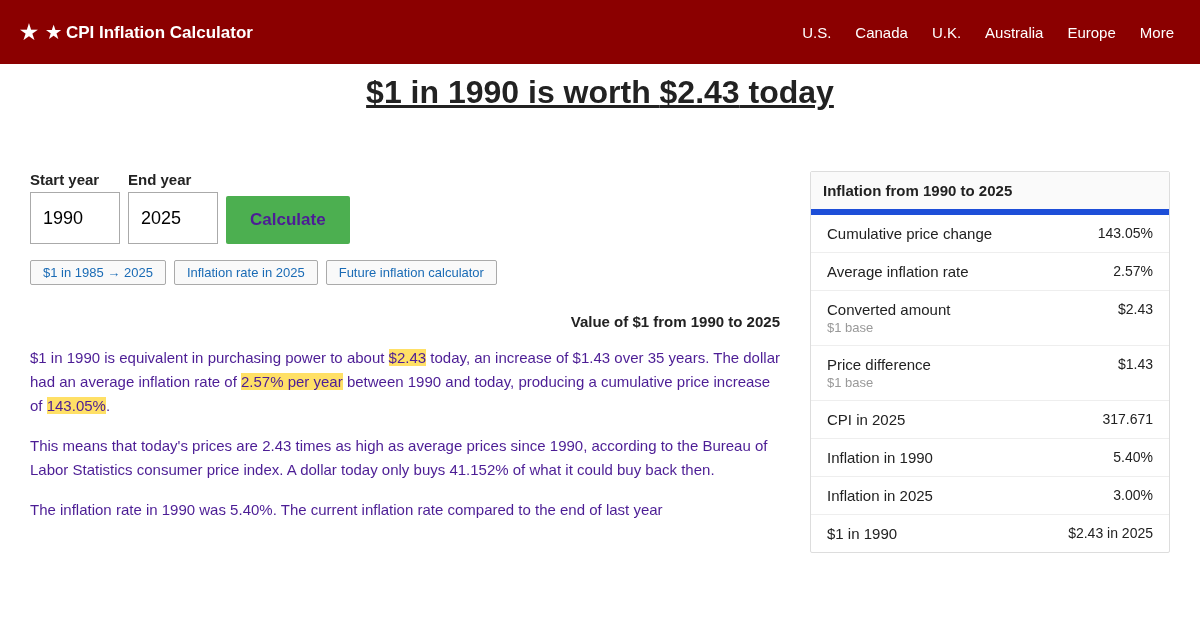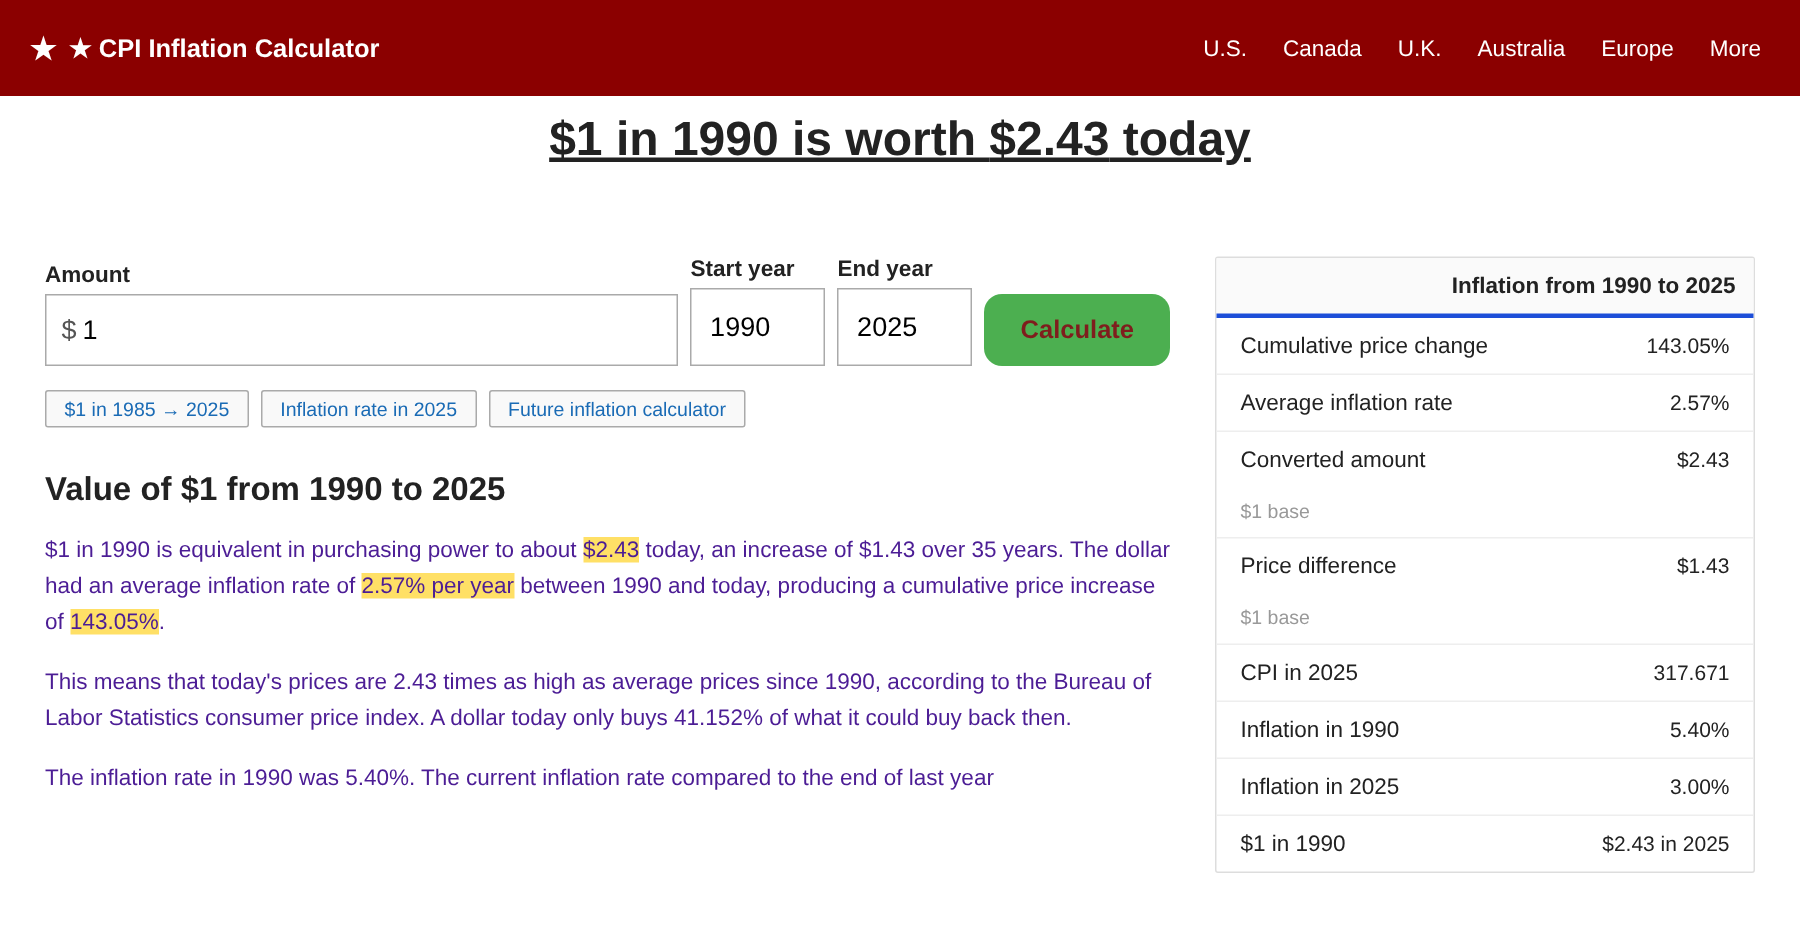--- a/index.html
+++ b/index.html
@@ -93,27 +93,27 @@
       border: 1px solid #aaa;
       padding: 0 12px;
       height: 52px;
       font-size: 18px;
       width: 90px;
       outline: none;
     }
     .calc-btn {
       height: 48px;
       background: #4caf50;
-      color: #7f1d1d;
+      color: #4c1d95;
       border: none;
       padding: 0 24px;
       font-size: 17px;
       font-weight: bold;
       cursor: pointer;
-      border-radius: 12px;
+      border-radius: 2px;
       text-align: center;
     }
 
     
     .quick-links {
       display: flex;
       flex-wrap: wrap;
       gap: 8px;
       margin-bottom: 28px;
     }
@@ -122,55 +122,56 @@
       padding: 4px 12px;
       font-size: 13px;
       color: #1a6bb5;
       cursor: pointer;
       border-radius: 2px;
       background: #f9f9f9;
     }
 
     
     .section-title {
-      font-size: 22px;
+      font-size: 15px;
       font-weight: bold;
       margin-bottom: 16px;
+      text-align: right;
     }
     .description-text {
       font-size: 15px;
       line-height: 1.6;
       margin-bottom: 16px;
       color: #4c1d95;
     }
     .highlight-yellow { background-color: #ffe066; }
 
     
     .inflation-table {
       border: 1px solid #ddd;
       border-radius: 2px;
     }
     .inflation-table-title {
       font-weight: bold;
       font-size: 15px;
-      text-align: right;
+      text-align: left;
       padding: 10px 12px;
-      border-bottom: 3px solid #1d4ed8;
+      border-bottom: 6px solid #1d4ed8;
       background: #fafafa;
     }
     .inflation-row {
       display: flex;
       justify-content: space-between;
       align-items: flex-start;
       padding: 10px 16px;
       border-bottom: 1px solid #eee;
       gap: 21px;
     }
     .inflation-row:last-child { border-bottom: none; }
-    .inflation-sublabel { color: #999; font-size: 13px; margin-top: 18px; }
+    .inflation-sublabel { color: #999; font-size: 13px; margin-top: 2px; }
     .inflation-value { font-size: 14px; font-weight: normal; text-align: right; }
   </style>
 </head>
 <body>
 
 <div class="header">
   <div class="header-logo">
     <span class="star">★</span>
     <span>★ CPI Inflation Calculator</span>
   </div>
@@ -186,27 +187,20 @@
 
 <h1 class="page-title">
   <span class="underline-text">$1 in 1990 is worth </span><span class="underline-text">$2.43</span><span class="underline-text"> today</span>
 </h1>
 
 <div class="main-content">
 
   <div class="left-panel">
 
     <div class="calc-form">
-      <div class="form-group amount-group">
-        <label>Amount</label>
-        <div class="amount-input">
-          <span class="dollar">$</span>
-          <input type="text" value="1" style="">
-        </div>
-      </div>
       <div class="form-group year-group">
         <label>Start year</label>
         <input class="year-input" type="text" value="1990" style="">
       </div>
       <div class="form-group year-group">
         <label>End year</label>
         <input class="year-input" type="text" value="2025" style="">
       </div>
       <button class="calc-btn">Calculate</button>
     </div>

